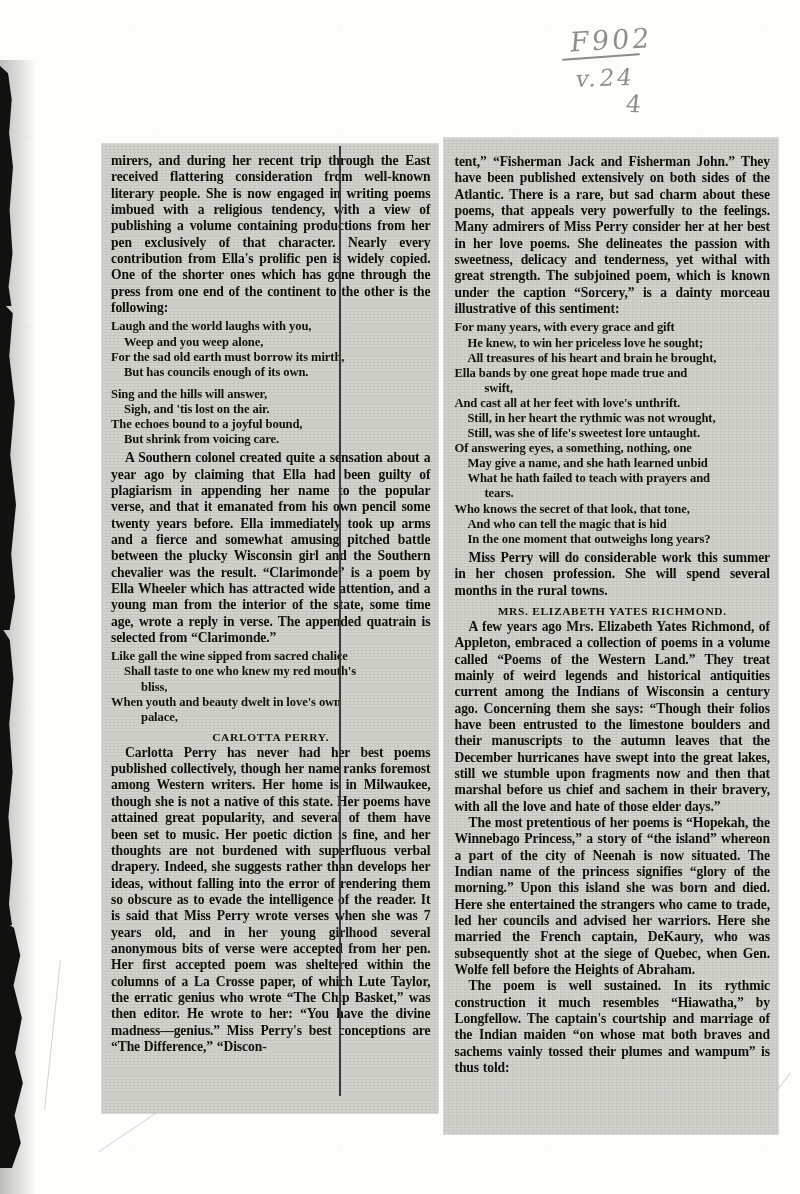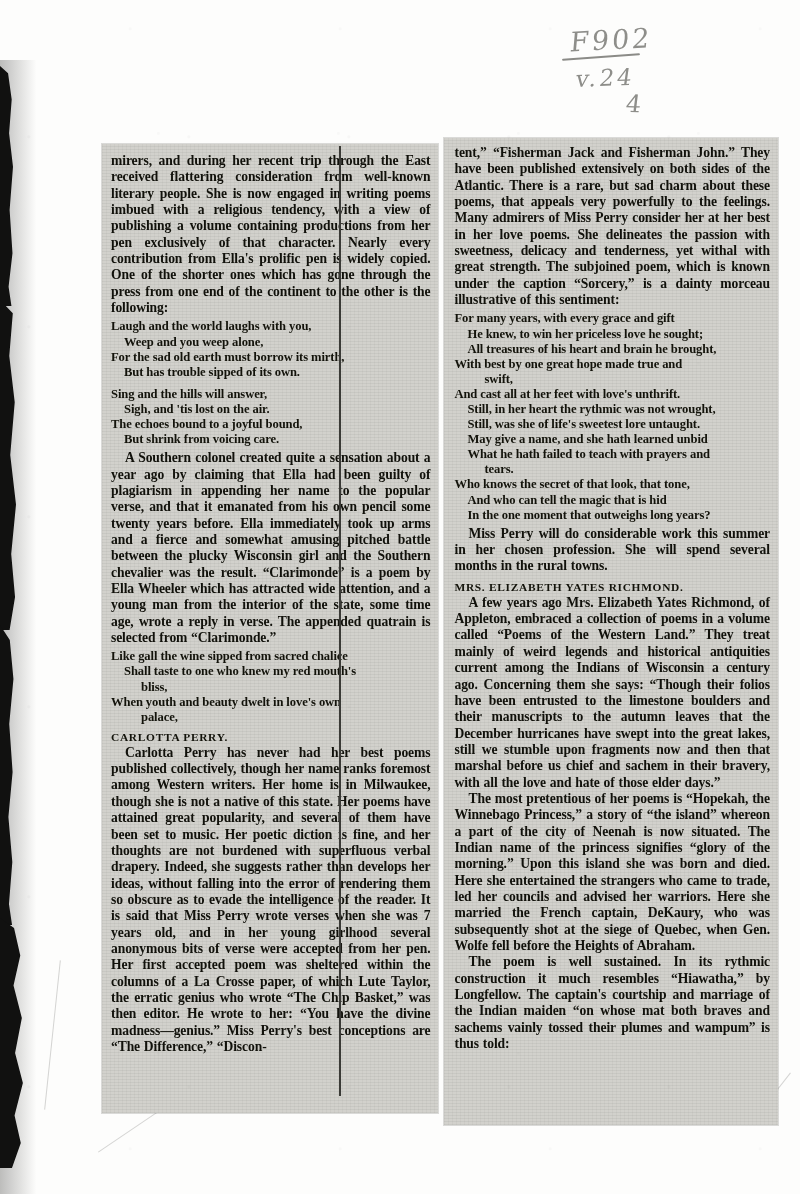--- a/index.html
+++ b/index.html
@@ -153,21 +153,21 @@
 
   #column-left {
     width: 326px;
     min-height: 952px;
     padding: 9px 8px 8px 9px;
     margin-top: 6px;
   }
   #column-right {
     width: 322px;
     min-height: 972px;
-    padding: 7px 8px 8px 10px;
+    padding: 16px 8px 8px 10px;
     margin-left: 6px;
     margin-top: 0px;
   }
 
   
   #column-rule {
     position: absolute;
     left: 339px;
     top: 146px;
     width: 2px;
@@ -186,20 +186,21 @@
     color: #15150f;
     font-weight: 700;
     letter-spacing: -0.1px;
     word-spacing: 0.5px;
     -webkit-font-smoothing: none;
   }
   p.body-par.no-indent { text-indent: 0; }
 
   .subhead {
     margin: 5px 0 1px 0;
+    text-align: center;
     font-size: 11.4px;
     line-height: 14px;
     color: #17170f;
     font-weight: 700;
     letter-spacing: 0.7px;
     font-variant: small-caps;
   }
 
   .poem {
     margin: 3px 0 3px 0;
@@ -244,21 +245,21 @@
 
     <div class="column" id="column-left">
       <div class="col-inner">
 
         <p class="body-par no-indent">mirers, and during her recent trip through the East received flattering consideration from well-known literary people. She is now engaged in writing poems imbued with a religious tendency, with a view of publishing a volume containing productions from her pen exclusively of that character. Nearly every contribution from Ella's prolific pen is widely copied. One of the shorter ones which has gone through the press from one end of the continent to the other is the following:</p>
 
         <div class="poem">
             <div class="pl">Laugh and the world laughs with you,</div>
             <div class="pl in1">Weep and you weep alone,</div>
             <div class="pl">For the sad old earth must borrow its mirth,</div>
-            <div class="pl in1">But has trouble sipped of its own.</div>
+            <div class="pl in1">But has councils enough of its own.</div>
             <div class="stanza-gap"></div>
             <div class="pl">Sing and the hills will answer,</div>
             <div class="pl in1">Sigh, and 'tis lost on the air.</div>
             <div class="pl">The echoes bound to a joyful bound,</div>
             <div class="pl in1">But shrink from voicing care.</div>
           </div>
 
         <p class="body-par">A Southern colonel created quite a sensation about a year ago by claiming that Ella had been guilty of plagiarism in appending her name to the popular verse, and that it emanated from his own pencil some twenty years before. Ella immediately took up arms and a fierce and somewhat amusing pitched battle between the plucky Wisconsin girl and the Southern chevalier was the result. “Clarimonde” is a poem by Ella Wheeler which has attracted wide attention, and a young man from the interior of the state, some time age, wrote a reply in verse. The appended quatrain is selected from “Clarimonde.”</p>
 
         <div class="poem">
@@ -278,25 +279,26 @@
 
     <div class="column" id="column-right">
       <div class="col-inner">
 
         <p class="body-par no-indent">tent,” “Fisherman Jack and Fisherman John.” They have been published extensively on both sides of the Atlantic. There is a rare, but sad charm about these poems, that appeals very powerfully to the feelings. Many admirers of Miss Perry consider her at her best in her love poems. She delineates the passion with sweetness, delicacy and tenderness, yet withal with great strength. The subjoined poem, which is known under the caption “Sorcery,” is a dainty morceau illustrative of this sentiment:</p>
 
         <div class="poem">
             <div class="pl">For many years, with every grace and gift</div>
             <div class="pl in1">He knew, to win her priceless love he sought;</div>
             <div class="pl in1">All treasures of his heart and brain he brought,</div>
-            <div class="pl">With best by one great hope made true and</div>
+            <div class="pl">Ella bands by one great hope made true and</div>
             <div class="pl in2">swift,</div>
             <div class="pl">And cast all at her feet with love's unthrift.</div>
             <div class="pl in1">Still, in her heart the rythmic was not wrought,</div>
             <div class="pl in1">Still, was she of life's sweetest lore untaught.</div>
+            <div class="pl">Of answering eyes, a something, nothing, one</div>
             <div class="pl in1">May give a name, and she hath learned unbid</div>
             <div class="pl in1">What he hath failed to teach with prayers and</div>
             <div class="pl in2">tears.</div>
             <div class="pl">Who knows the secret of that look, that tone,</div>
             <div class="pl in1">And who can tell the magic that is hid</div>
             <div class="pl in1">In the one moment that outweighs long years?</div>
           </div>
 
         <p class="body-par">Miss Perry will do considerable work this summer in her chosen profession. She will spend several months in the rural towns.</p>
 

